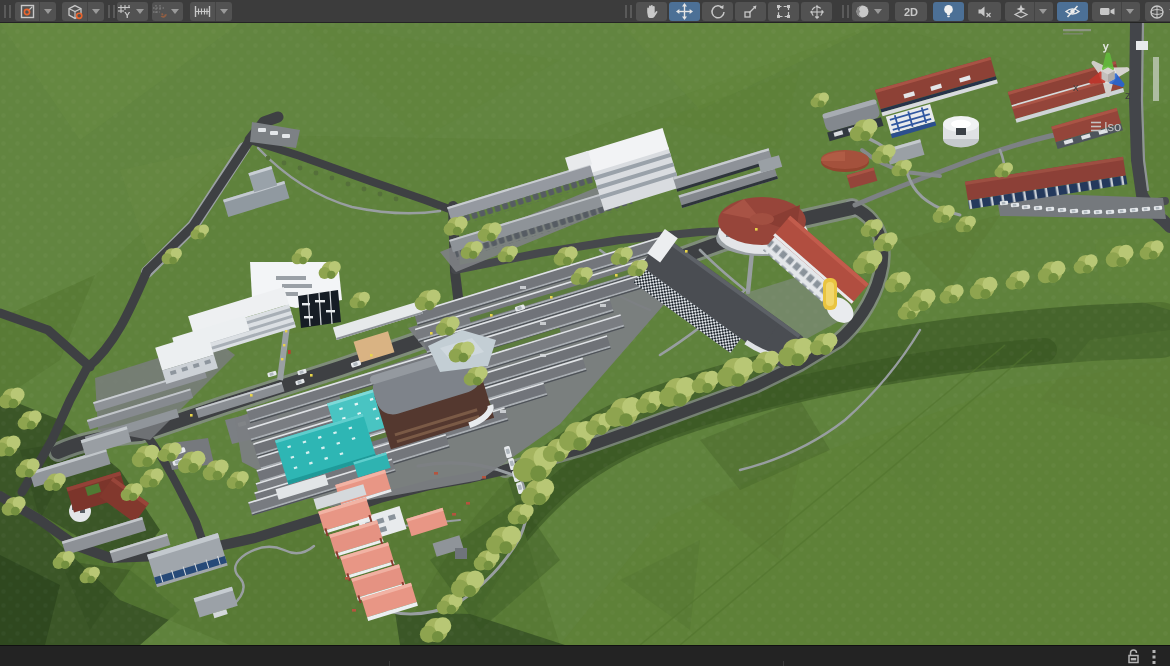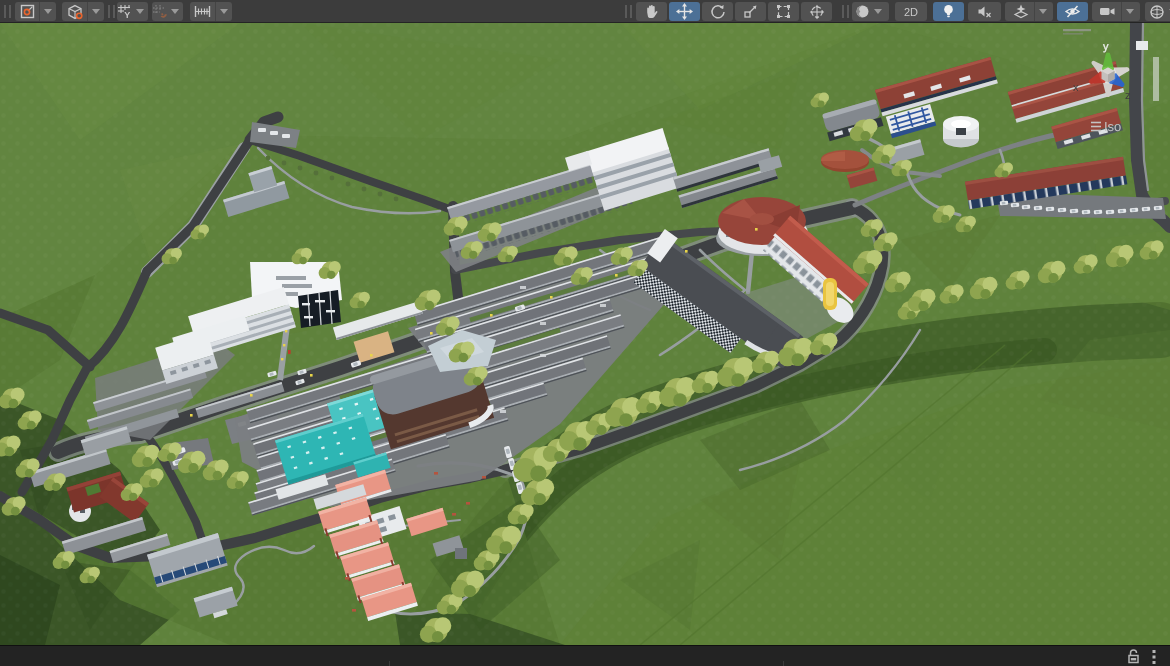--- a/index.html
+++ b/index.html
@@ -176,21 +176,21 @@
 
     <div class="tbtn" style="left:852px;width:37px">
       <span class="seg">
         <svg width="15" height="15" viewBox="0 0 15 15">
           <circle cx="7.5" cy="7.5" r="6" fill="#c8c8c8"></circle>
           <path d="M7.5 1.5 a6 6 0 0 0 0 12 a8.5 4.5 0 0 1 -2.2 -6 a8.5 4.5 0 0 1 2.2 -6" fill="#8a8a8a"></path>
         </svg>
       </span>
       <span class="arrow"></span>
     </div>
-    <div class="tbtn" style="left:895px;width:32px;color:#c8c8c8;font-size:11px;font-weight:normal">
+    <div class="tbtn" style="left:895px;width:32px;color:#c8c8c8;font-size:11px;font-weight:bold">
       <span>2D</span>
     </div>
     <div class="tbtn active" style="left:933px;width:31px">
       <span class="seg">
         <svg width="13" height="15" viewBox="0 0 13 15">
           <circle cx="6.5" cy="5.4" r="4.3" fill="#f0f0f0"></circle>
           <path d="M4.8 9 L8.2 9 L7.8 11 L5.2 11 Z" fill="#f0f0f0"></path>
           <rect x="5.2" y="11.6" width="2.6" height="1.6" rx=".6" fill="#f0f0f0"></rect>
         </svg>
       </span>

